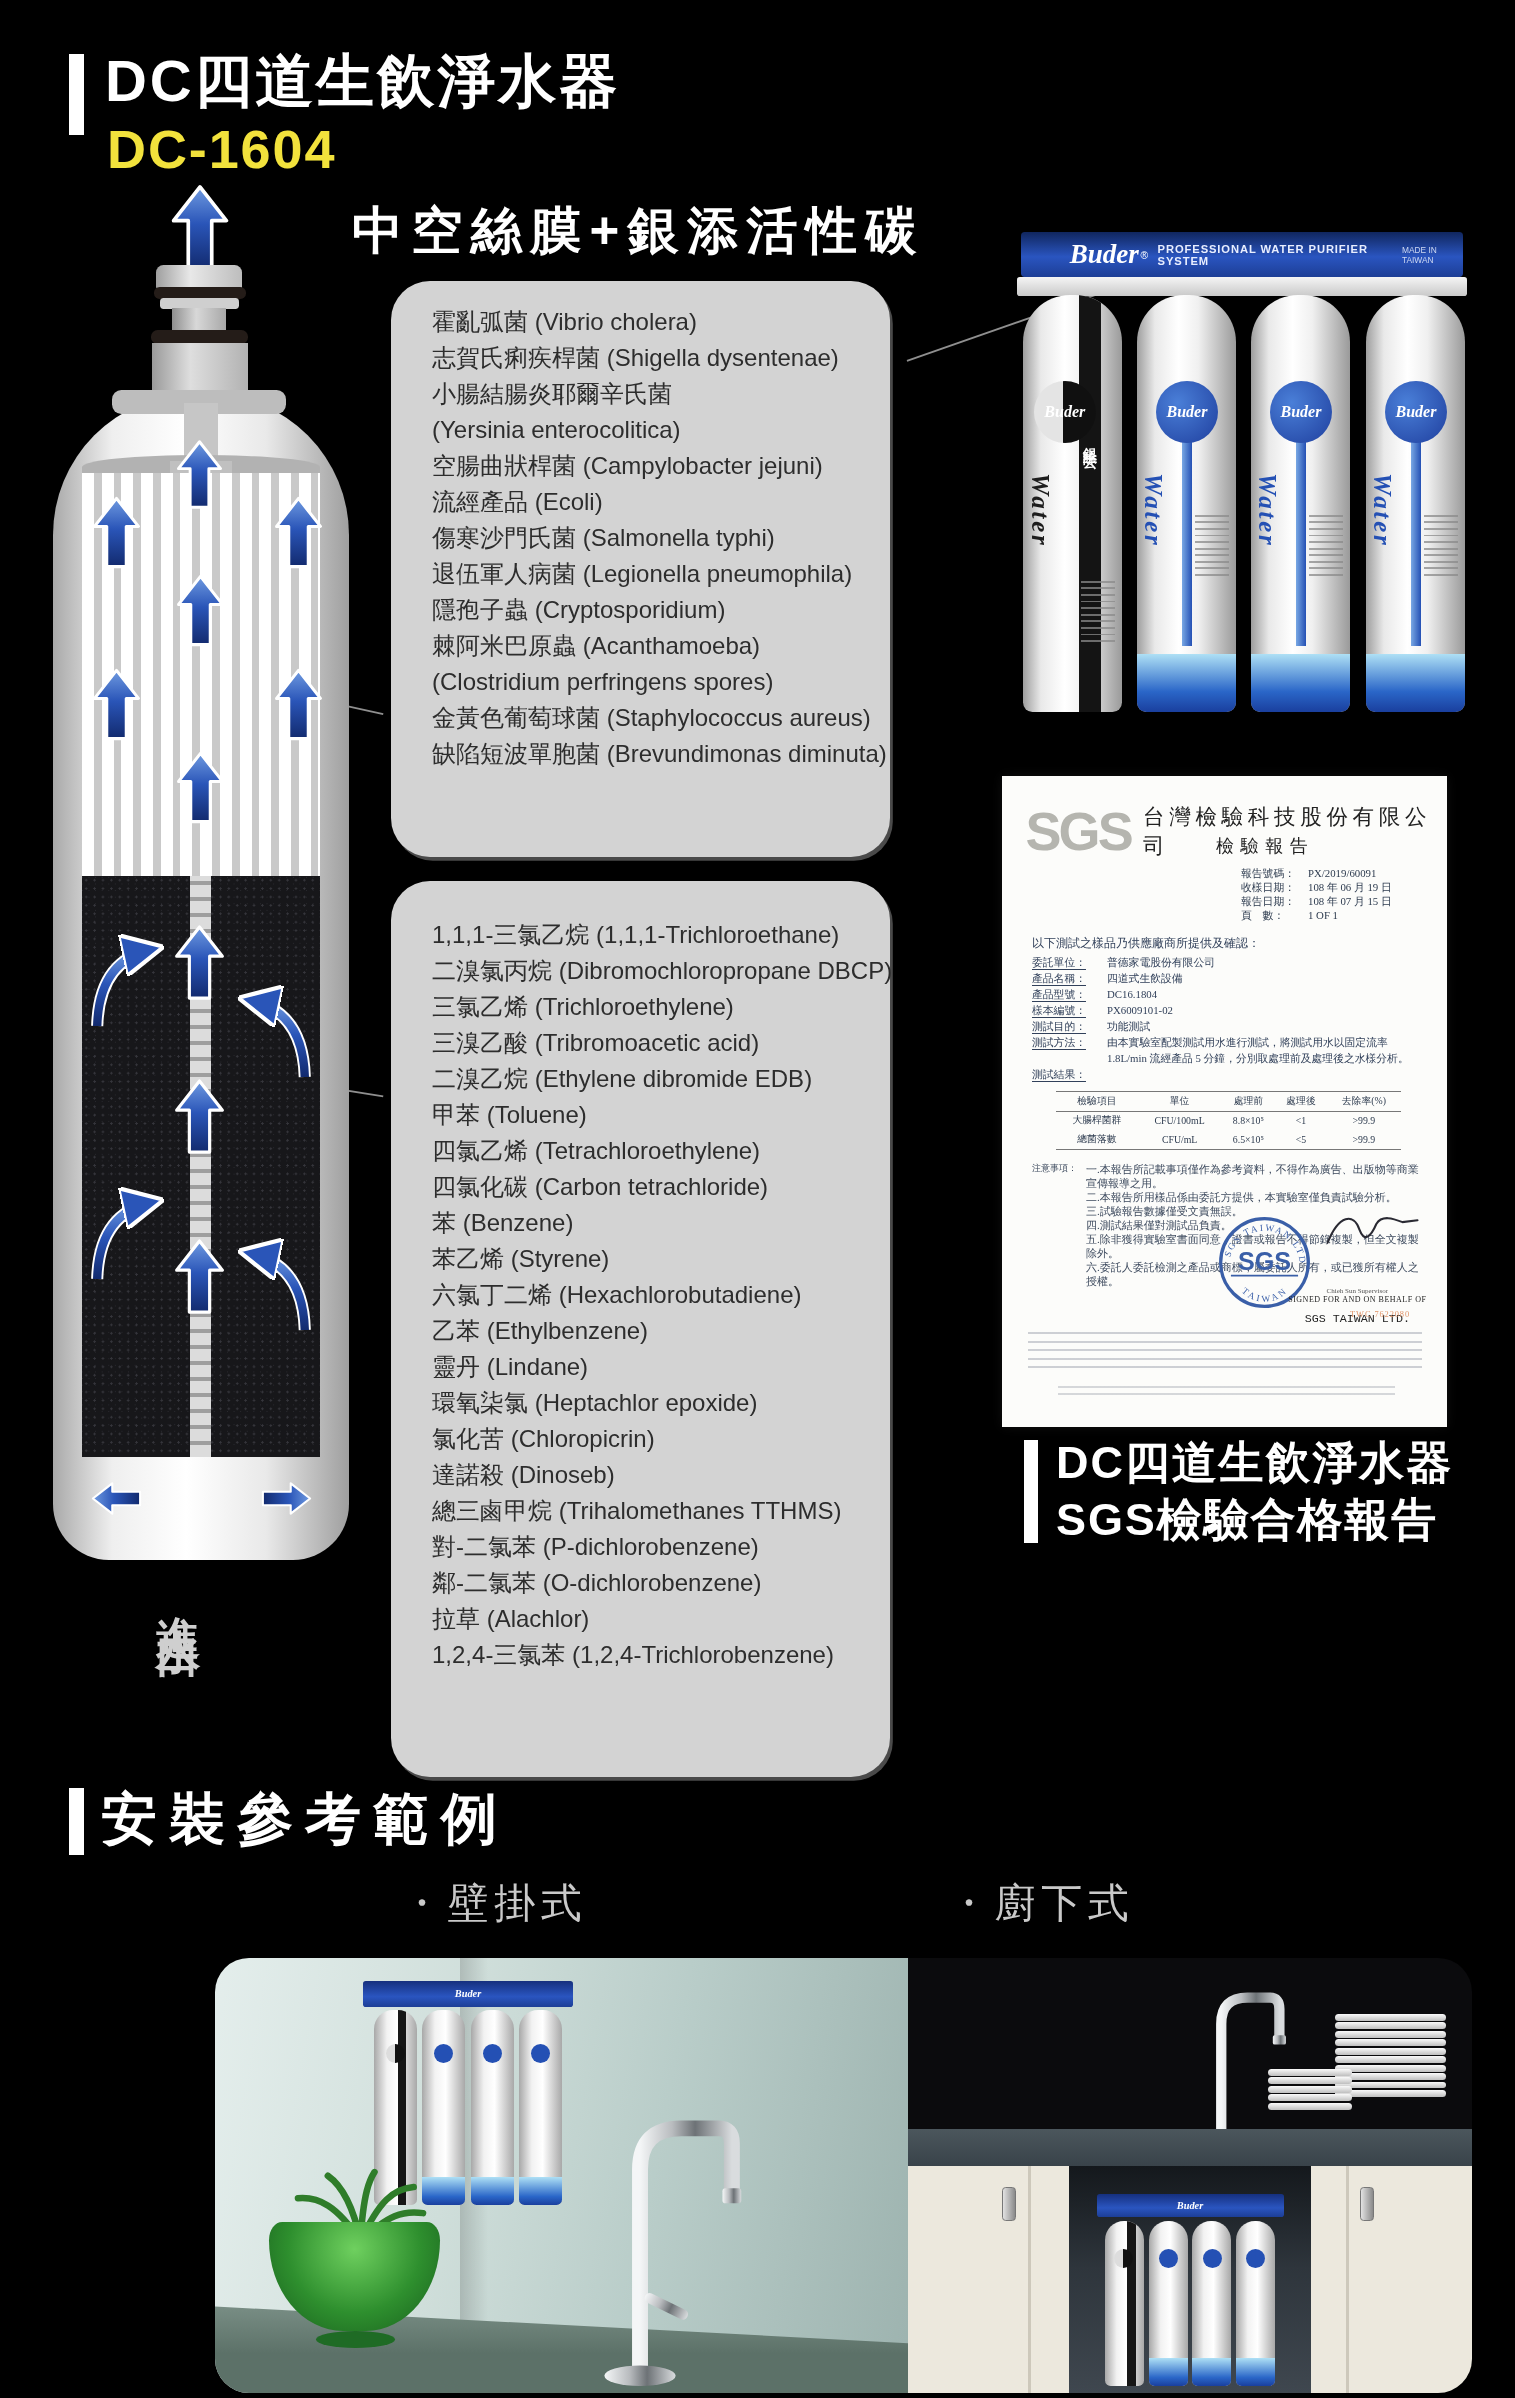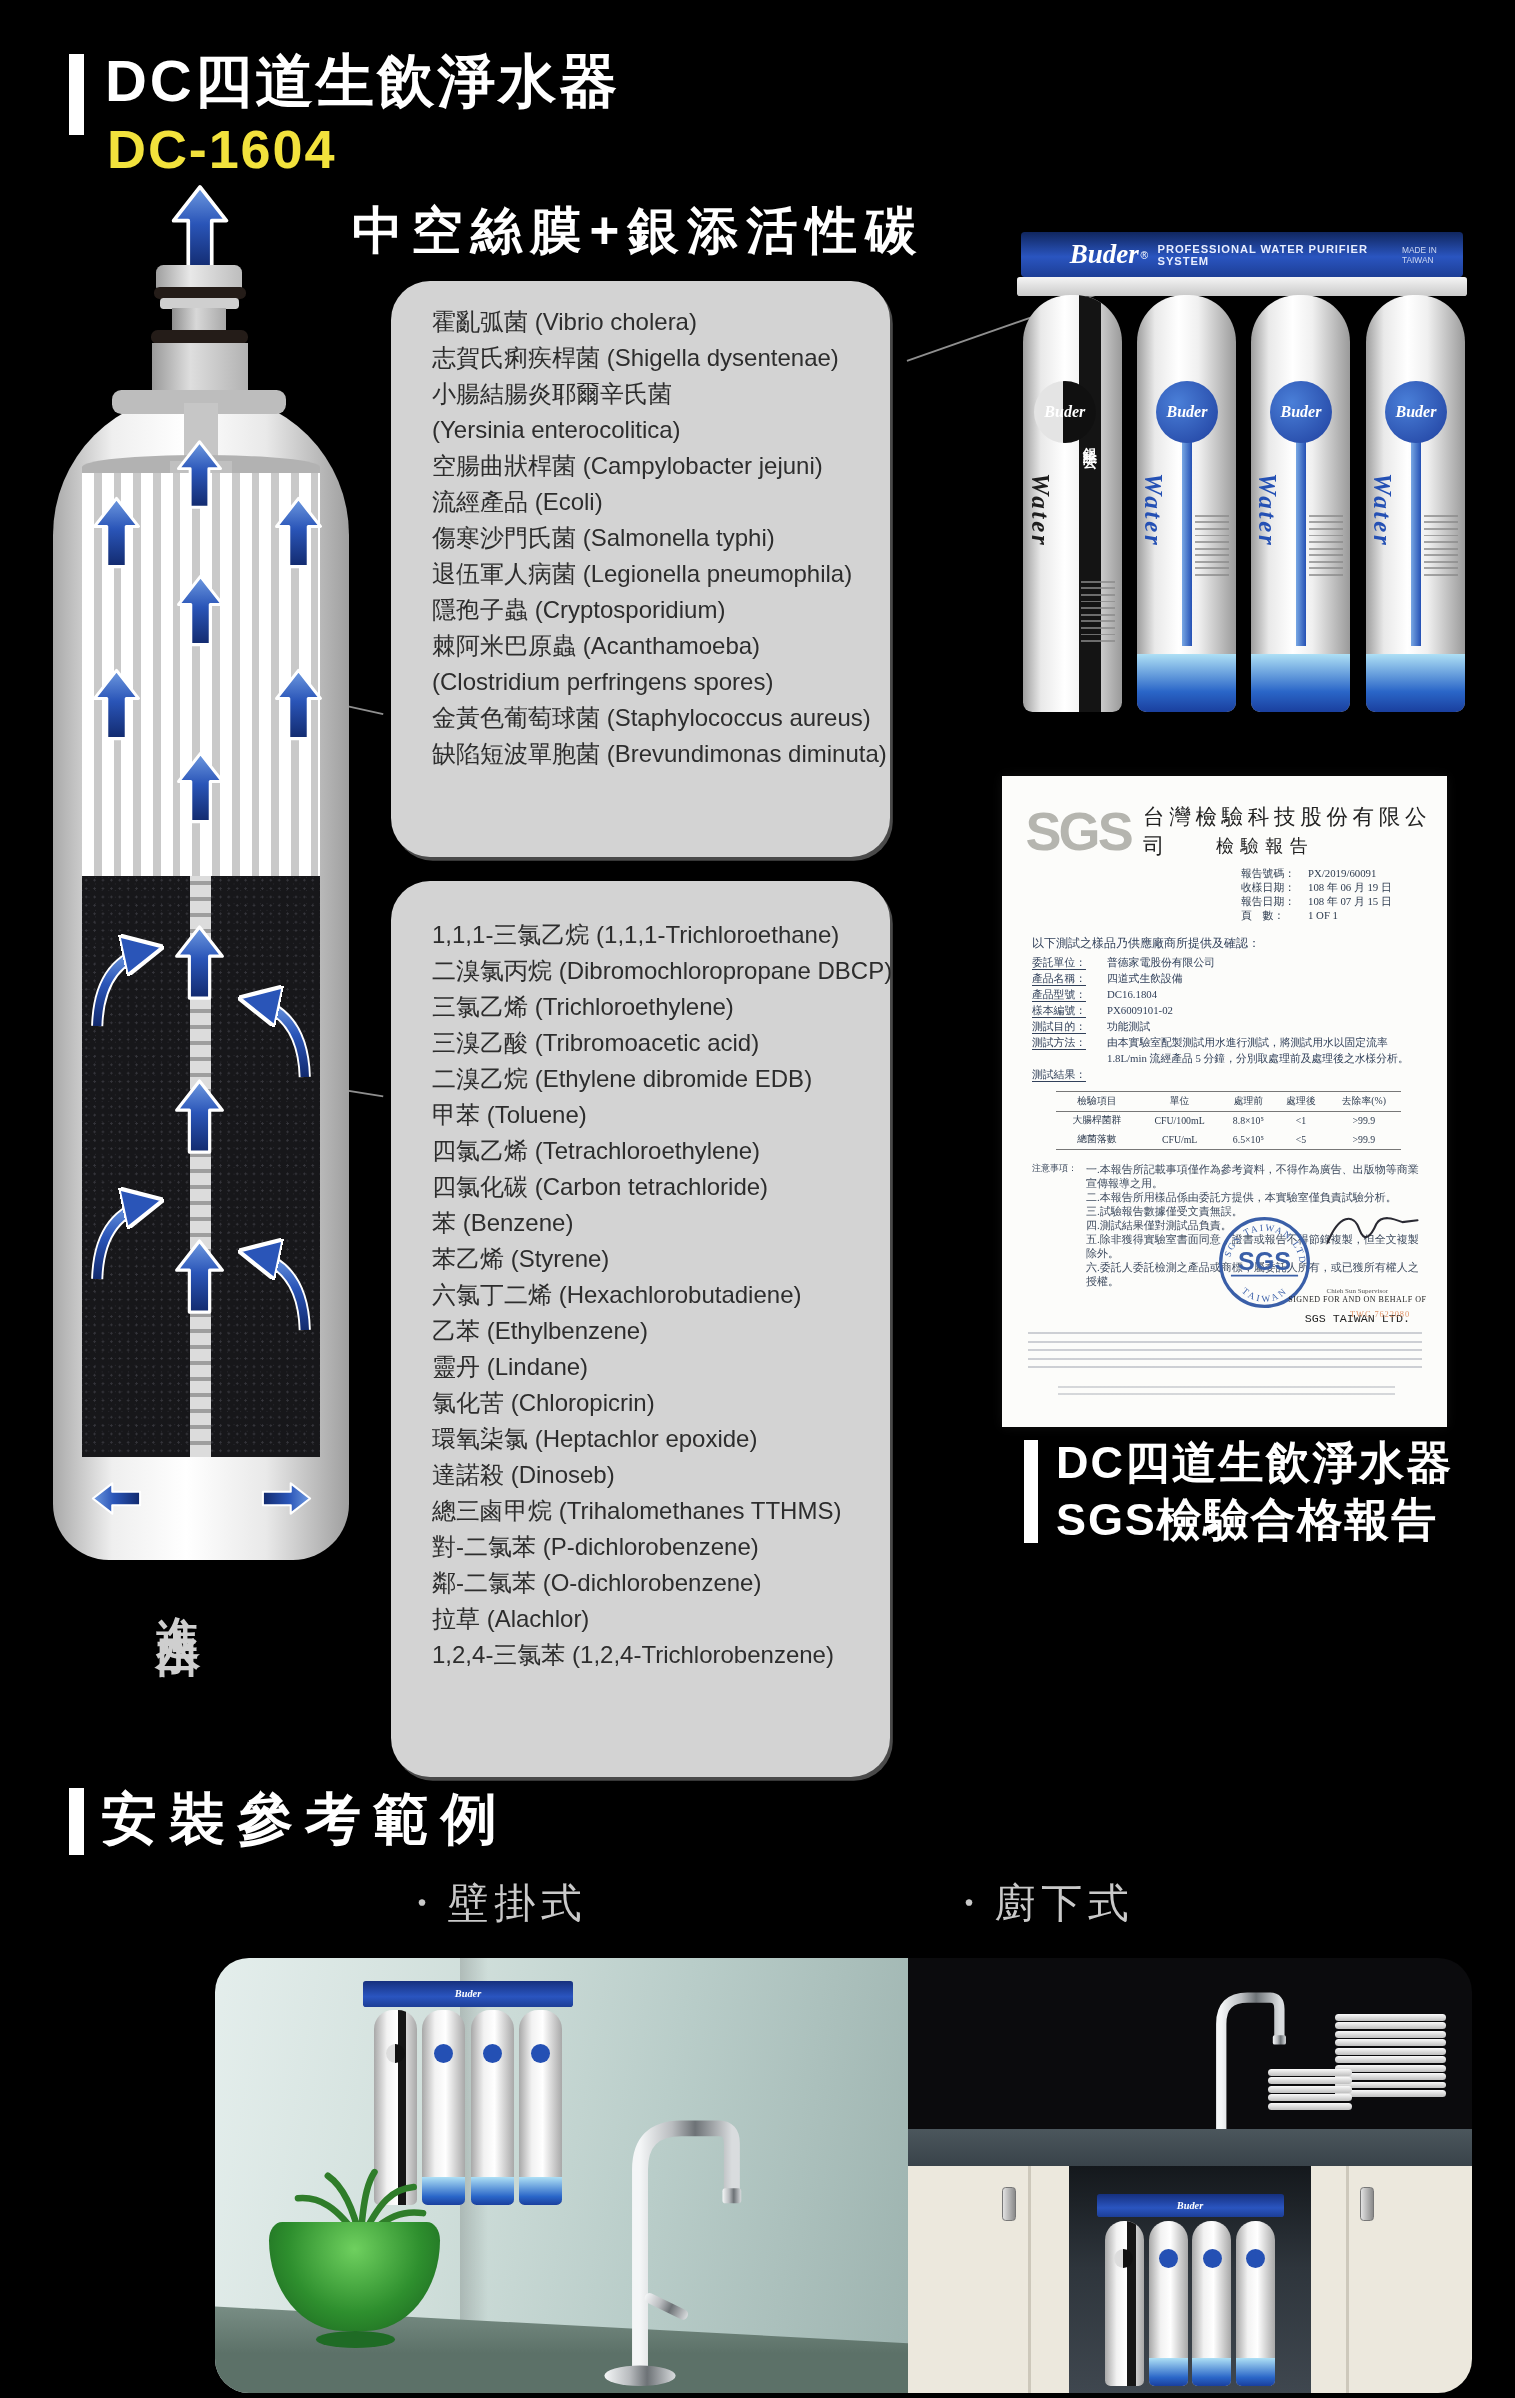--- a/index.html
+++ b/index.html
@@ -281,22 +281,22 @@
       <li>三溴乙酸 (Tribromoacetic acid)</li>
       <li>二溴乙烷 (Ethylene dibromide EDB)</li>
       <li>甲苯 (Toluene)</li>
       <li>四氯乙烯 (Tetrachloroethylene)</li>
       <li>四氯化碳 (Carbon tetrachloride)</li>
       <li>苯 (Benzene)</li>
       <li>苯乙烯 (Styrene)</li>
       <li>六氯丁二烯 (Hexachlorobutadiene)</li>
       <li>乙苯 (Ethylbenzene)</li>
       <li>靈丹 (Lindane)</li>
+      <li>環氧柒氯 (Heptachlor epoxide)</li>
       <li>氯化苦 (Chloropicrin)</li>
-      <li>環氧柒氯 (Heptachlor epoxide)</li>
       <li>達諾殺 (Dinoseb)</li>
       <li>總三鹵甲烷 (Trihalomethanes TTHMS)</li>
       <li>對-二氯苯 (P-dichlorobenzene)</li>
       <li>鄰-二氯苯 (O-dichlorobenzene)</li>
       <li>拉草 (Alachlor)</li>
       <li>1,2,4-三氯苯 (1,2,4-Trichlorobenzene)</li>
     </ul>
 
   <div class="product-photo">
     <div class="pp-bar">

